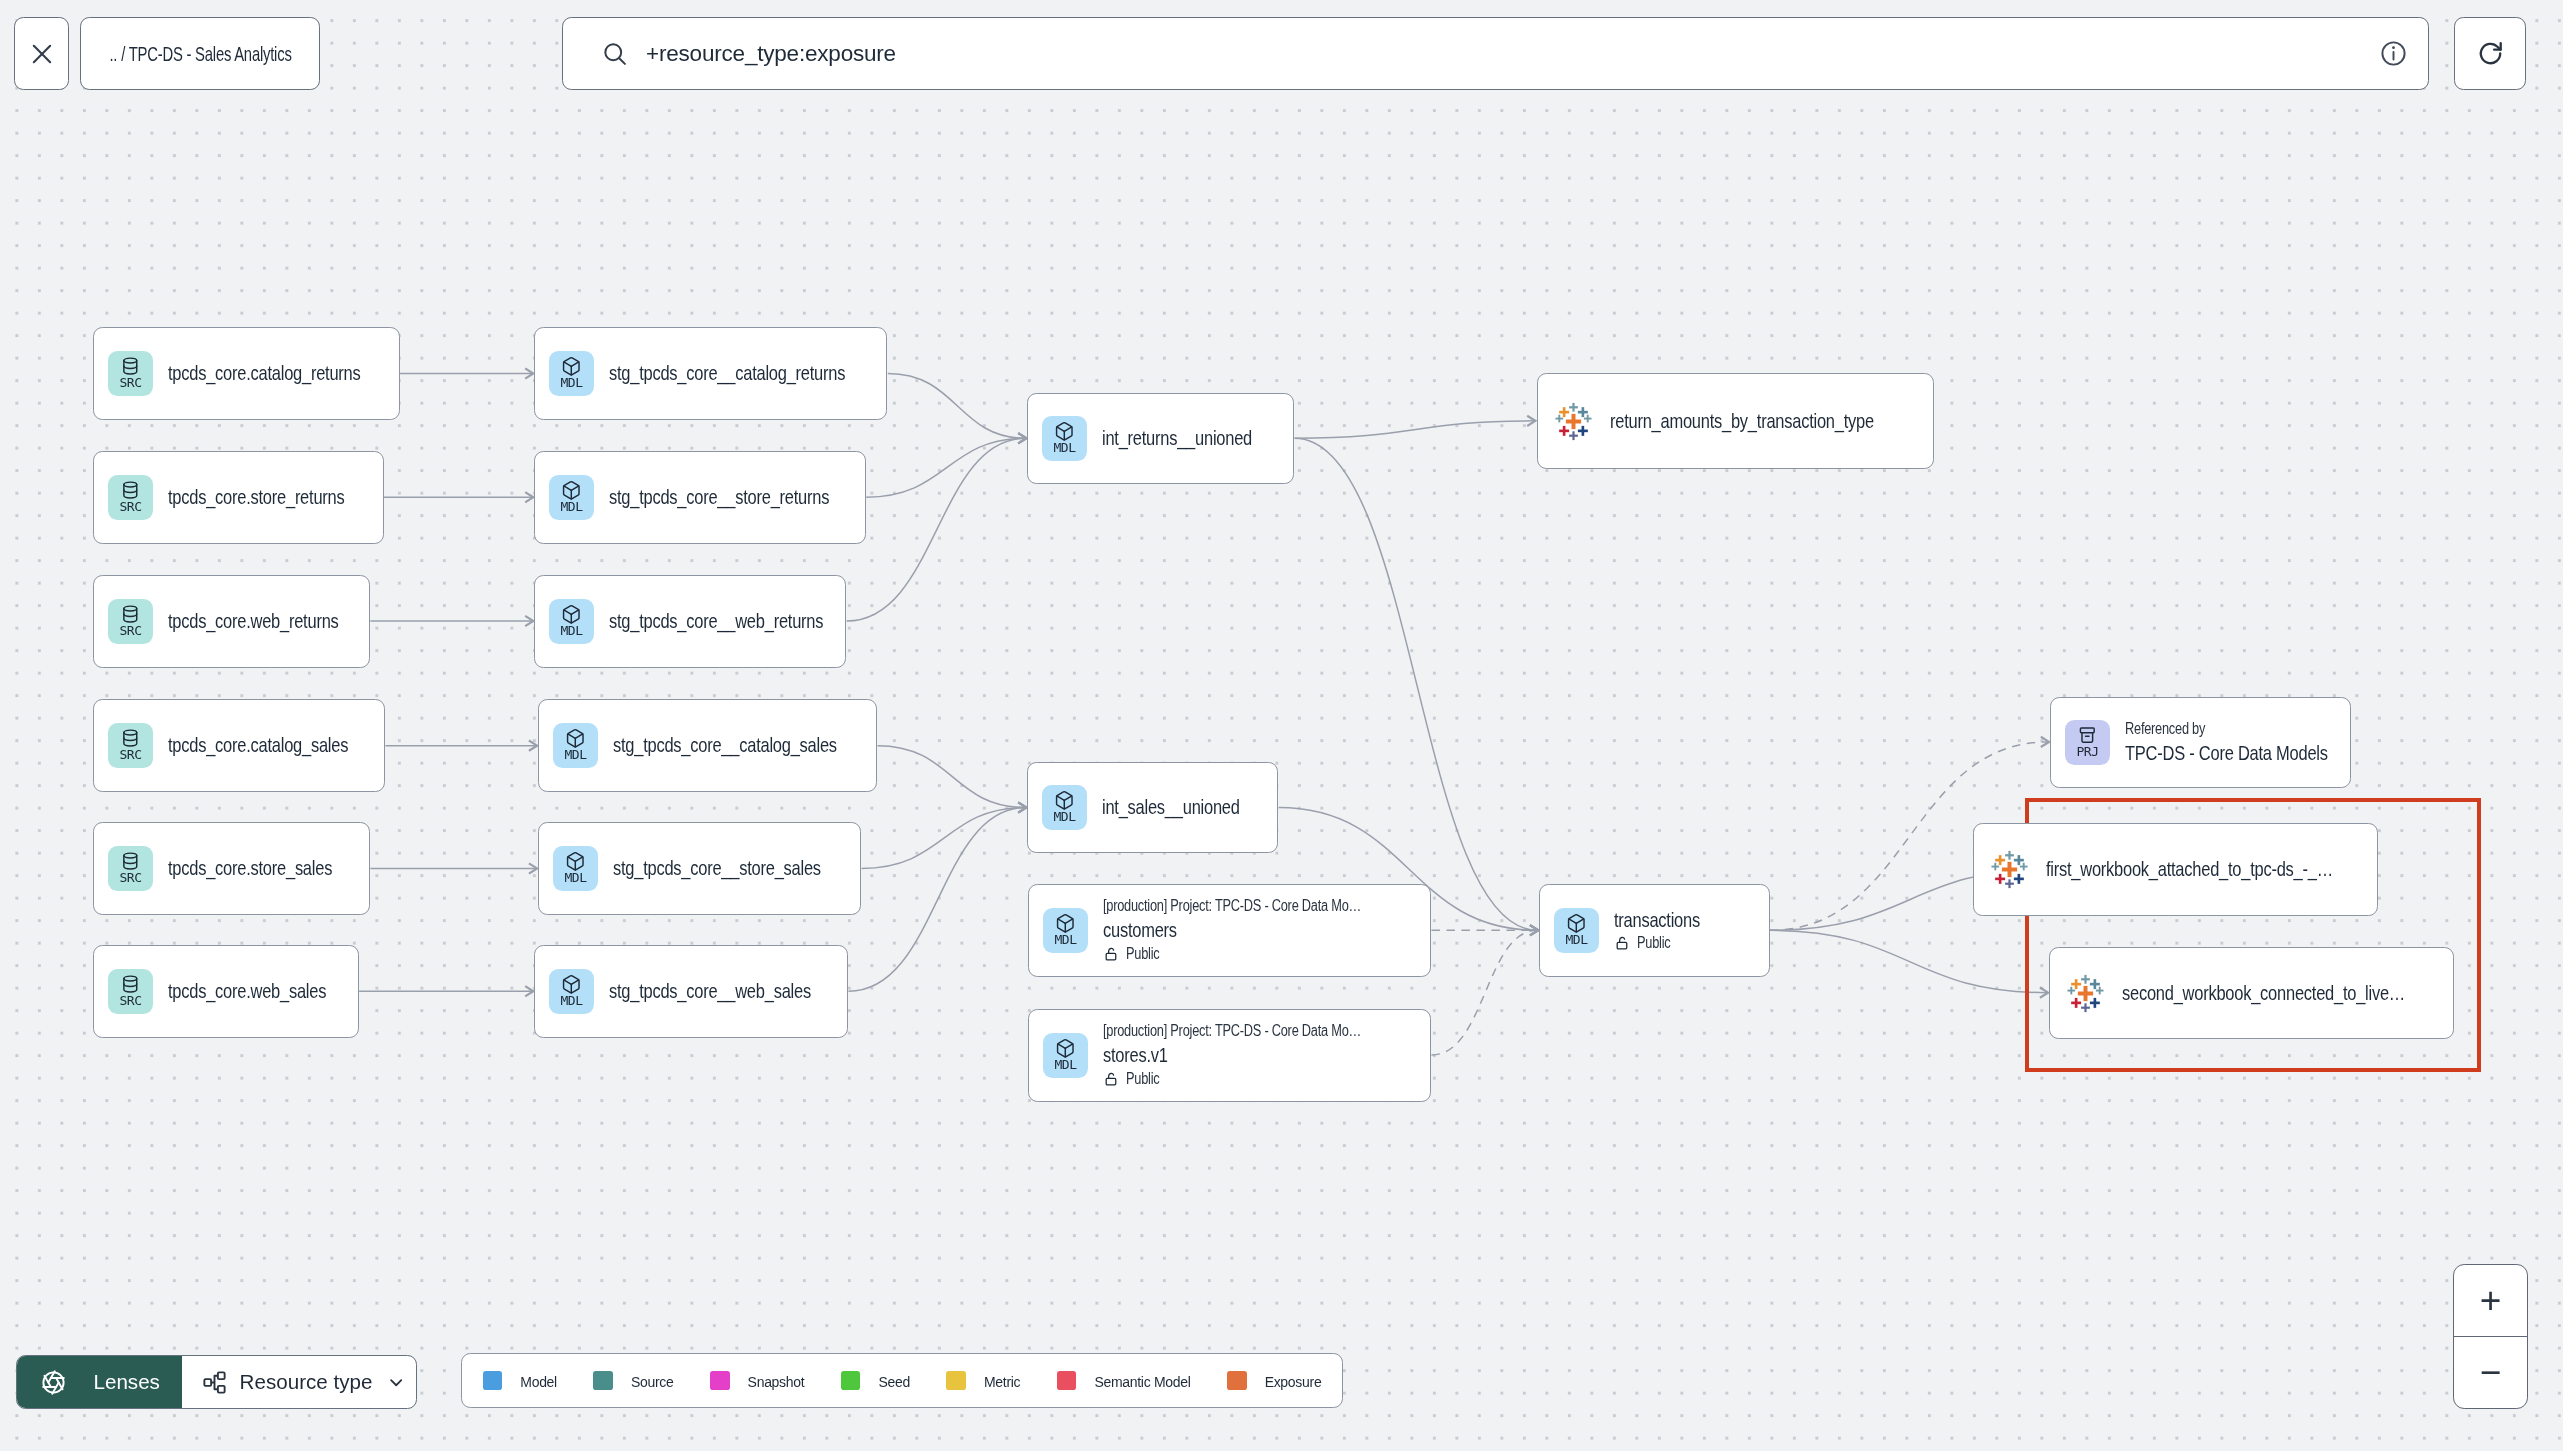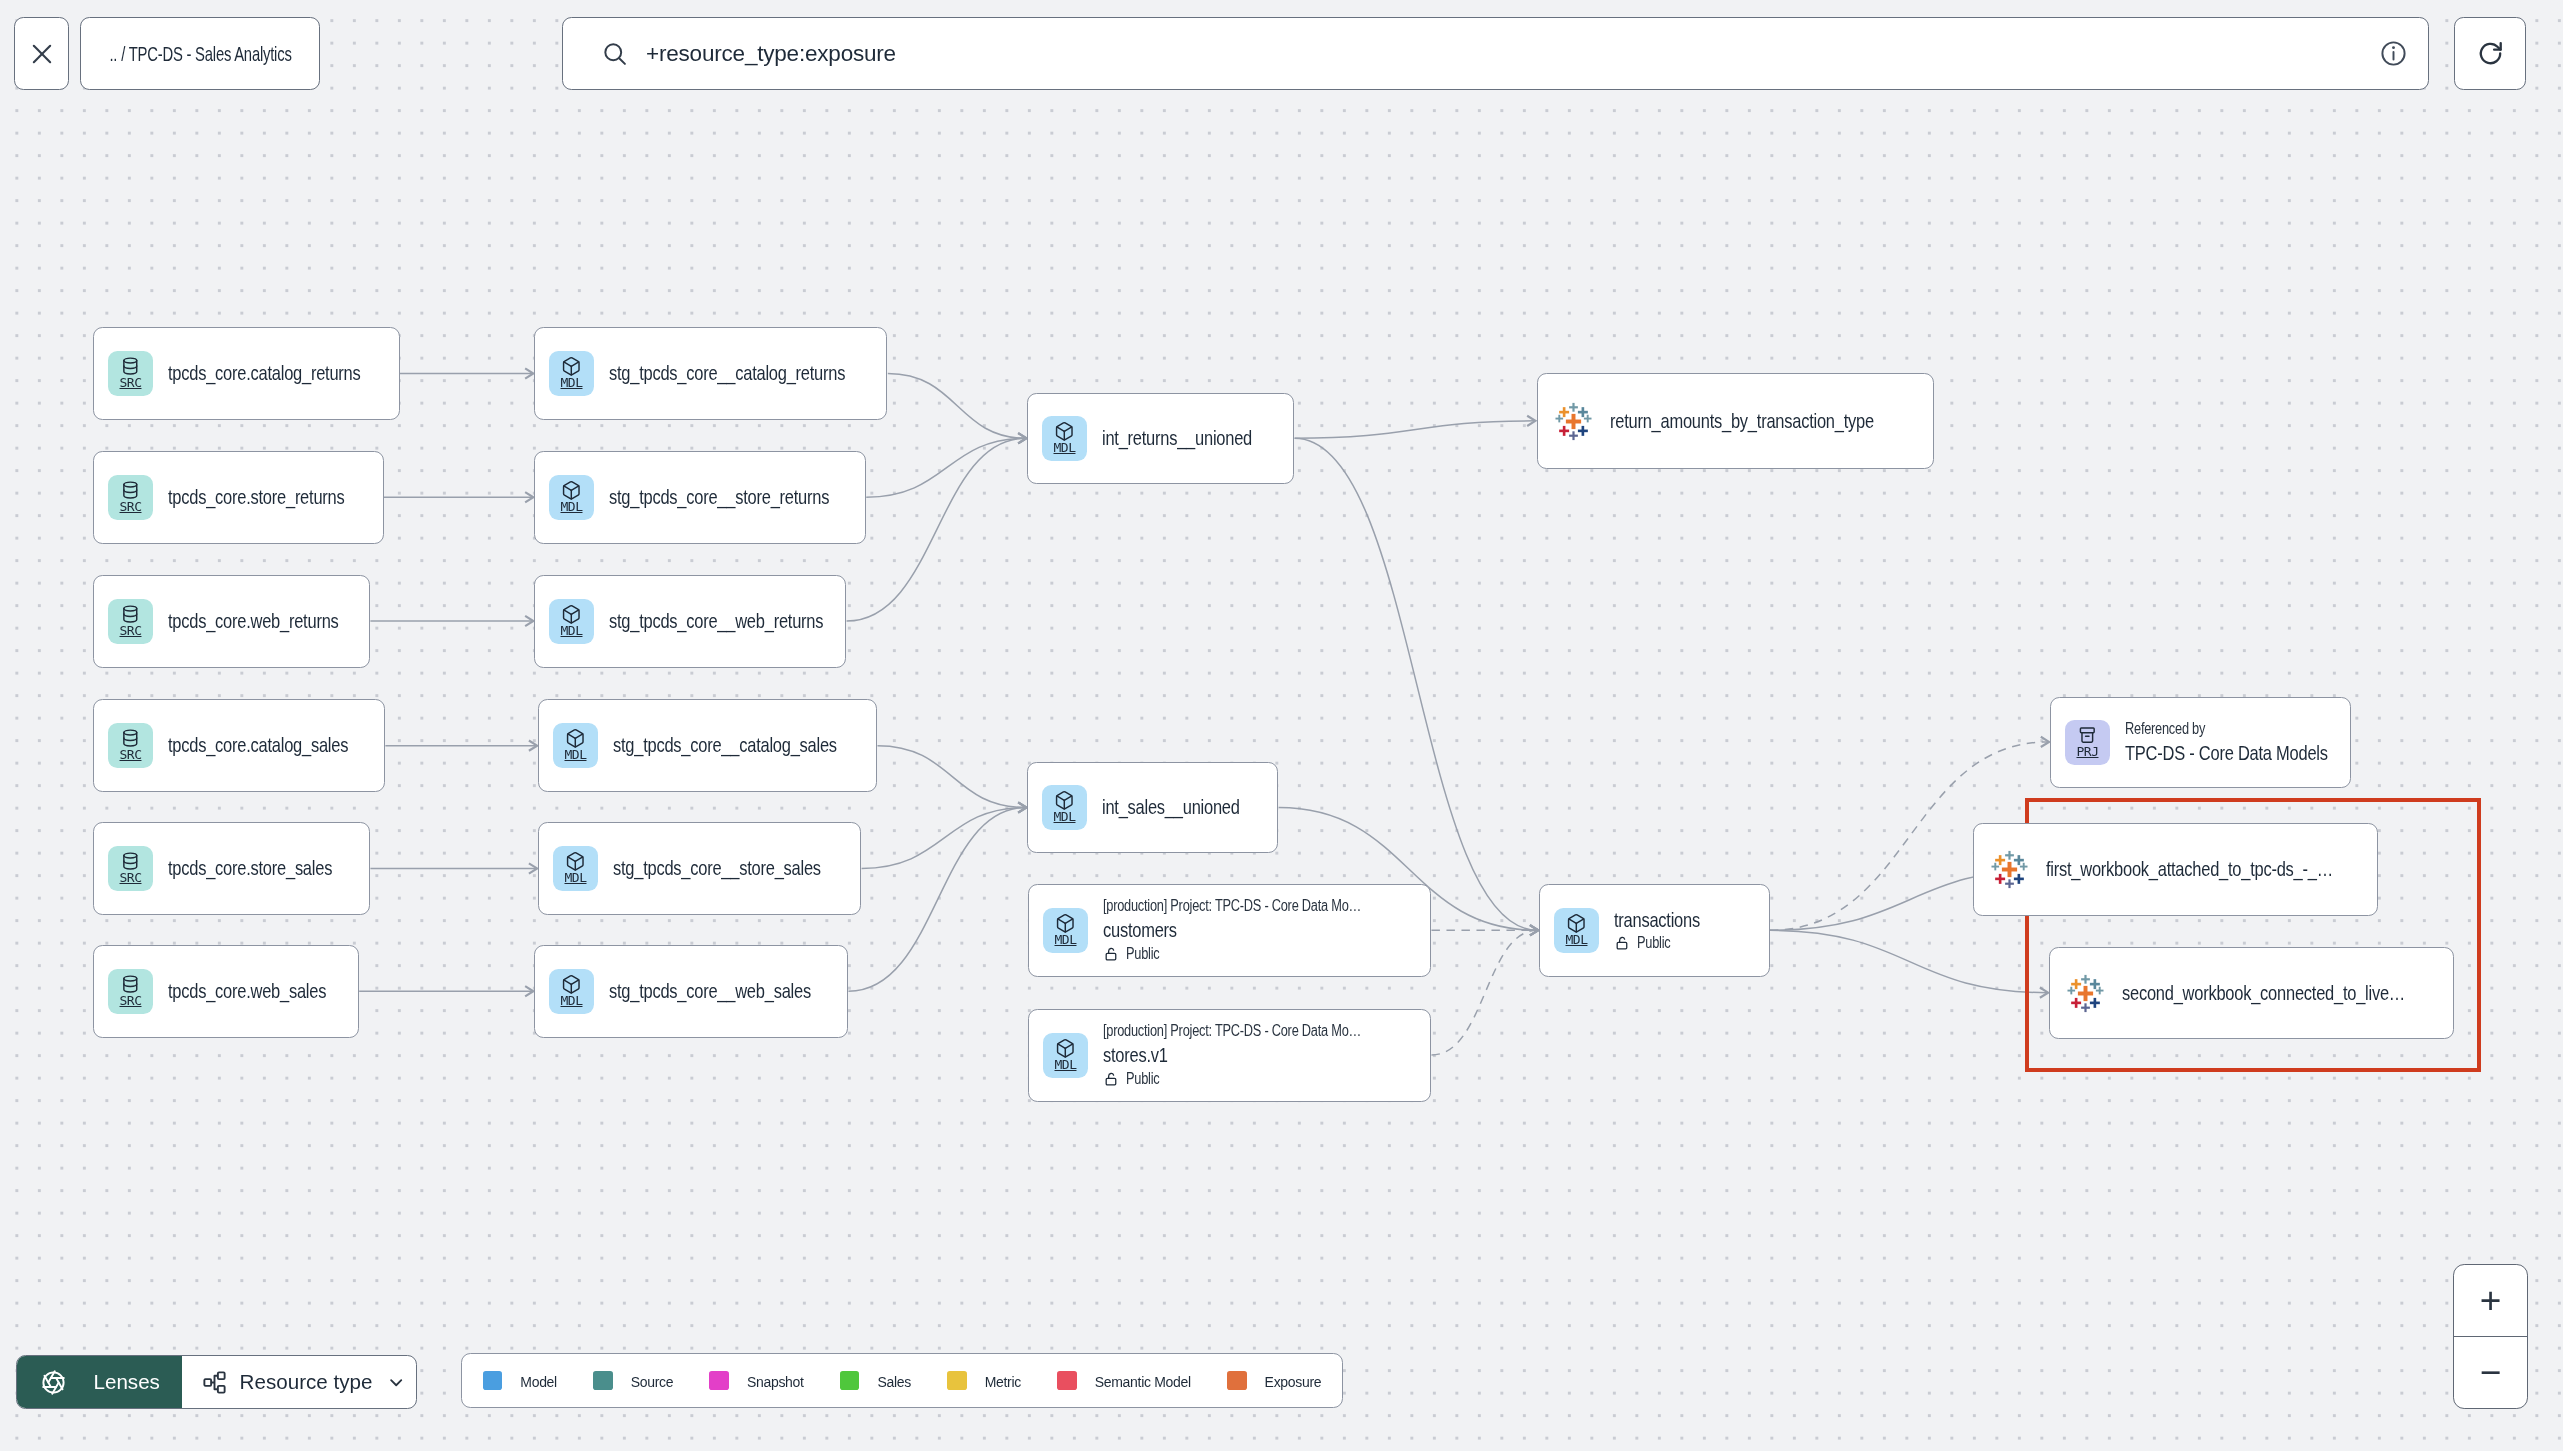--- a/index.html
+++ b/index.html
@@ -25,21 +25,21 @@
   #edges path{fill:none;stroke:var(--edge);stroke-width:1.6px}
   #edges path.dashed{stroke-dasharray:9 7}
   #highlight{position:absolute;z-index:2;border:4.7px solid var(--highlight)}
   .node{
     position:absolute;z-index:3;background:#fff;border:1.4px solid var(--node-border);
     border-radius:9.4px;display:flex;align-items:center;gap:15px;
     padding:0 9.4px 0 14px;overflow:hidden;cursor:pointer;
   }
   .badge{
     width:45px;height:45px;border-radius:9.4px;flex:none;color:var(--ink);
-    display:flex;flex-direction:column;align-items:center;justify-content:center;text-decoration:underline;
+    display:flex;flex-direction:column;align-items:center;justify-content:center;
   }
   .badge svg{width:20.6px;height:20.6px;display:block}
   .badge-label{font:400 13px "DejaVu Sans Mono",monospace;line-height:1.15;letter-spacing:-0.5px}
   .badge.source{background:var(--badge-source)}
   .badge.model{background:var(--badge-model)}
   .badge.project{background:var(--badge-project)}
   .tab-icon{flex:none;width:43px;height:43px;display:flex;align-items:center;justify-content:center}
   .ntext{display:flex;flex-direction:column;justify-content:center;line-height:1.3;min-width:0}
   .nlabel{font-size:20.6px;color:var(--ink)}
   .sup{font-size:16px;color:var(--muted)}
@@ -520,21 +520,21 @@
     <span class="legend-item">
       <span class="swatch" style="background:#4A8E8C"></span>
       <span>Source</span>
     </span>
     <span class="legend-item">
       <span class="swatch" style="background:#E33FC8"></span>
       <span>Snapshot</span>
     </span>
     <span class="legend-item">
       <span class="swatch" style="background:#4FC73C"></span>
-      <span>Sales</span>
+      <span>Seed</span>
     </span>
     <span class="legend-item">
       <span class="swatch" style="background:#E8C33D"></span>
       <span>Metric</span>
     </span>
     <span class="legend-item">
       <span class="swatch" style="background:#E94F5F"></span>
       <span>Semantic Model</span>
     </span>
     <span class="legend-item">

